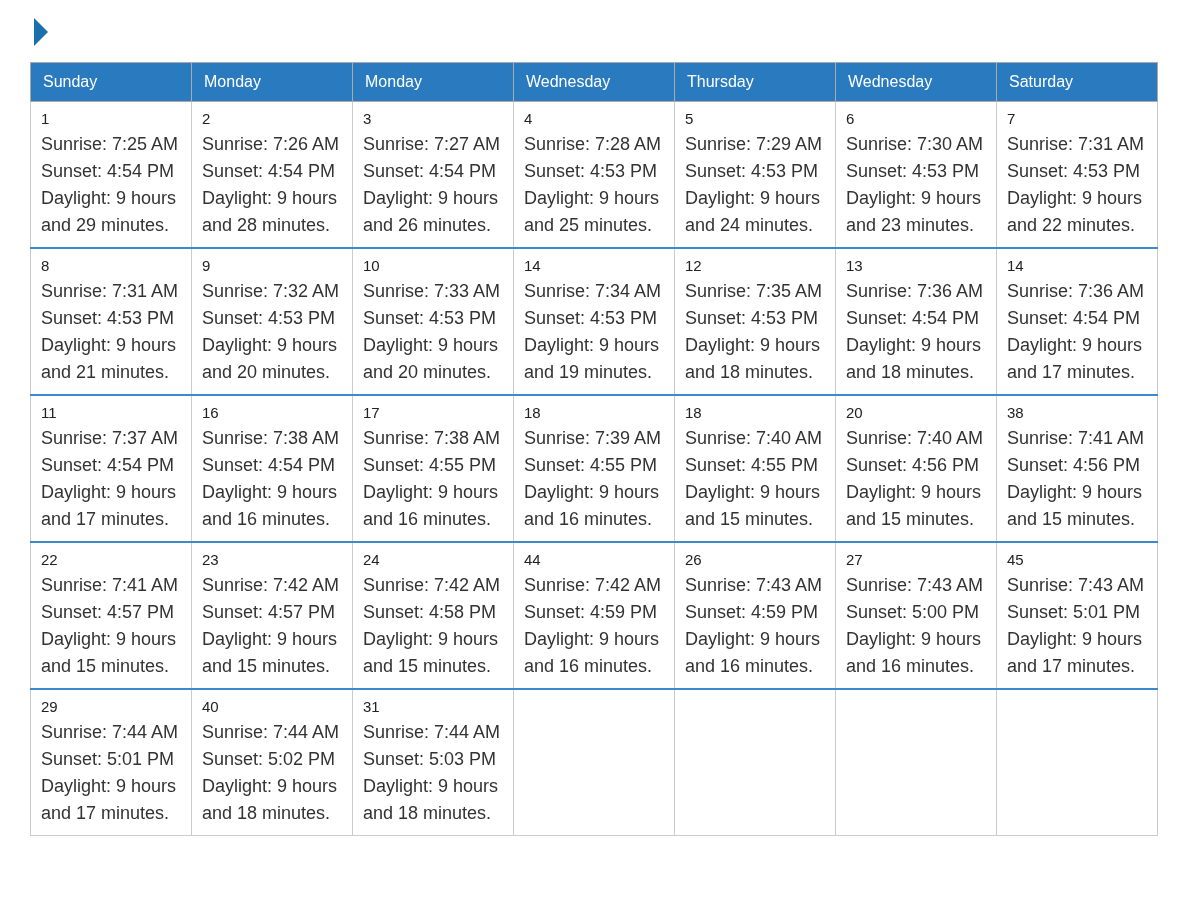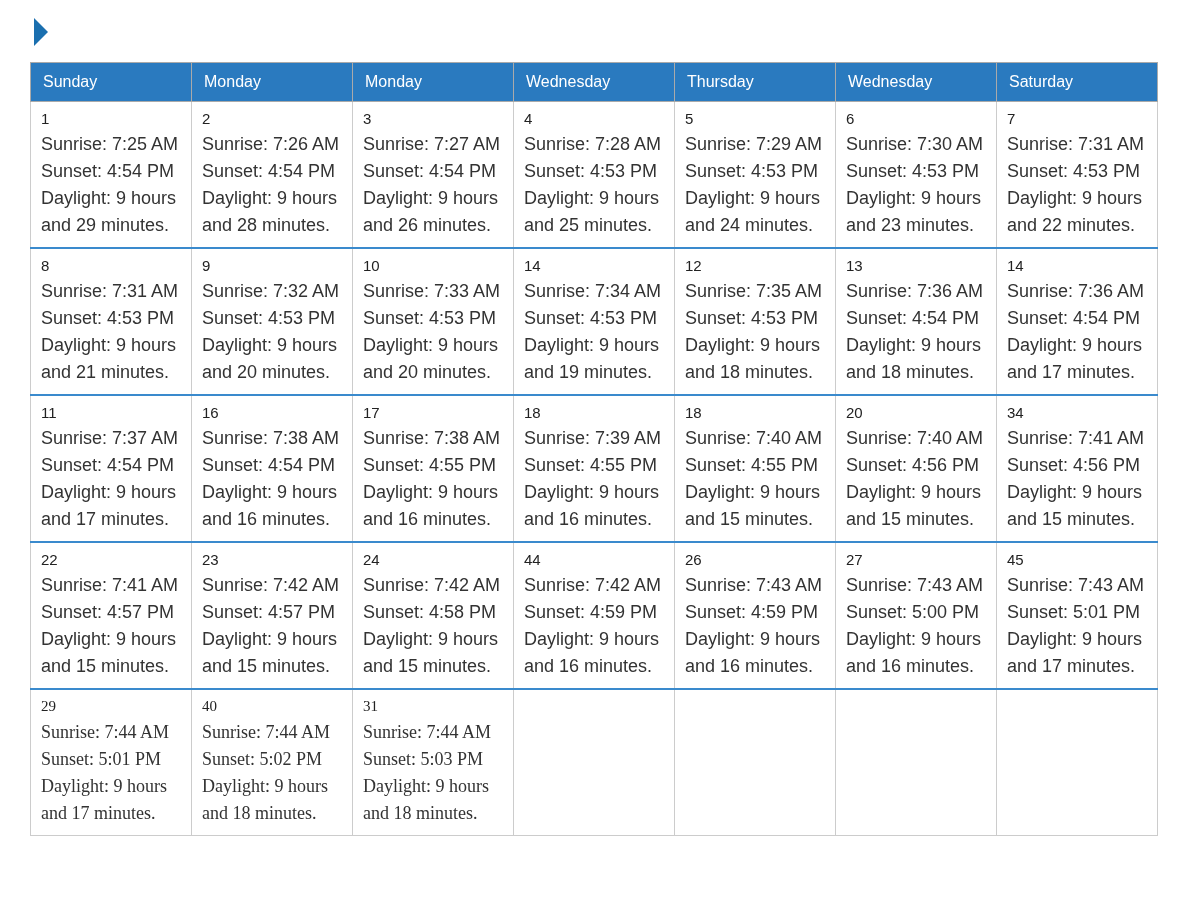--- a/index.html
+++ b/index.html
@@ -81,21 +81,20 @@
       color: #333;
       width: 14.28%;
       min-height: 110px;
       height: 110px;
     }
     .calendar-table tr td {
       border-bottom: 2px solid #3a8acd;
     }
     .calendar-table tbody tr:last-child td {
       border-bottom: 1px solid #ccc;
-      font-family: Liberation Serif, serif;
     }
     .day-num {
       font-size: 15px;
       font-weight: normal;
       color: #222;
       display: block;
       margin-bottom: 4px;
     }
     .day-info {
       font-size: 18px;
@@ -295,21 +294,21 @@
       </td>
         <td>
         <span class="day-num">20</span>
         <div class="day-info">
           Sunrise: 7:40 AM<br>
           Sunset: 4:56 PM<br>
           Daylight: 9 hours and 15 minutes.
         </div>
       </td>
         <td>
-        <span class="day-num">34</span>
+        <span class="day-num">38</span>
         <div class="day-info">
           Sunrise: 7:41 AM<br>
           Sunset: 4:56 PM<br>
           Daylight: 9 hours and 15 minutes.
         </div>
       </td>
       </tr>
       <tr>
         <td>
         <span class="day-num">22</span>

